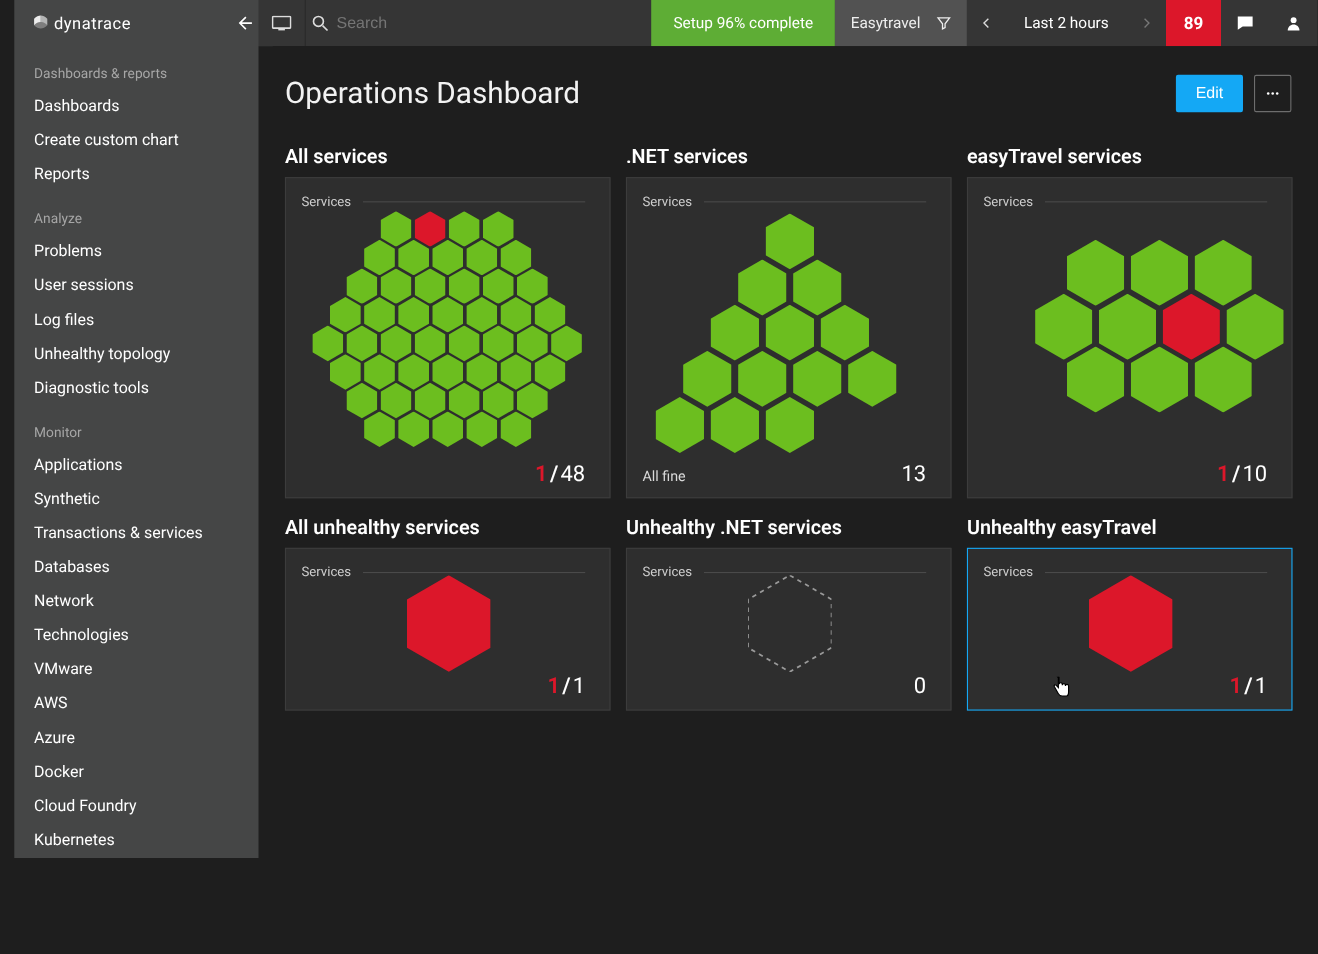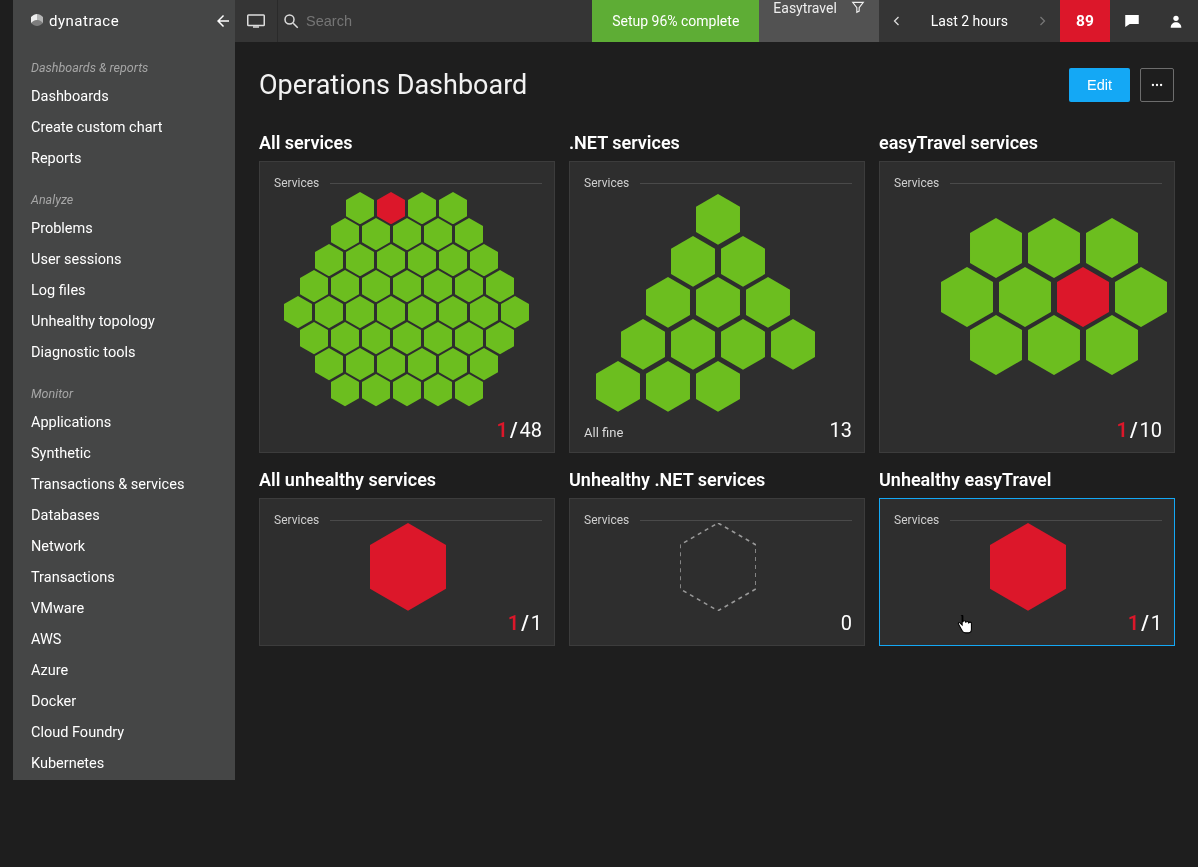--- a/index.html
+++ b/index.html
@@ -12,60 +12,60 @@
   .sidebar {
     position:absolute; top:0; left:0; width:235px; height:780px;
     background:#454646;
     margin-left:13px;
   }
   .sidebar-header { height:42px; display:flex; align-items:center; padding:0 16px; }
   .logo { display:flex; align-items:center; font-weight:400; font-size:15px; letter-spacing:0.5px;}
   .logo svg { margin-right:4px; }
   .collapse-btn { margin-left:auto; cursor:pointer; display:flex;}
   .nav-section { padding: 14px 0 0 0;}
-  .nav-label { color:#a6a6a6; font-size:12.5px; padding:4px 18px 6px 18px;font-style:italic;}
+  .nav-label { color:#a6a6a6; font-size:12.5px; padding:4px 18px 6px 18px;}
   .nav-item {
     color:#fff; font-size:14.5px; padding:7px 18px;
     cursor:pointer;
   }
   
   .topbar {
     position:absolute; top:0; left:235px; right:0; height:42px;
     background:#353535; display:flex; align-items:stretch;
   }
   .tb-btn { display:flex; align-items:center; justify-content:center; padding:0 14px; cursor:pointer;}
   .tb-btn.monitor-icon-btn { padding:0 12px; border-right:1px solid #2a2a2a;}
   .tb-btn svg { display:block;}
   .search-box { display:flex; align-items:center; flex:1; padding-left:4px;}
   .search-box input {
     background:transparent; border:none; outline:none; color:#0ea5e9; font-size:14.5px;
     margin-left:6px; width:200px;
   }
   .setup { background:#5ead35; color:#fff; display:flex; align-items:center; padding:0 20px; font-size:14px;}
-  .scope { background:#525252; display:flex; padding:0 14px; font-size:14px; color:#eee;}
+  .scope { background:#525252; display:flex; align-items:center; padding:0 14px; font-size:14px; color:#eee;}
   .scope .fl { margin-left:14px; display:flex;}
   .time-strip { display:flex; align-items:stretch; background:#353535;}
   .chev { width:36px; display:flex; align-items:center; justify-content:center; cursor:pointer;}
   .timerange { display:flex; align-items:center; padding:0 16px; font-size:14px; cursor:pointer;}
   .alert-count { background:#dc172a; color:#fff; display:flex; align-items:center; justify-content:center; width:50px; font-size:15.5px; font-weight:700;}
   .topicon { width:44px; display:flex; align-items:center; justify-content:center; cursor:pointer;}
   
   .main {
     position:absolute; top:42px; left:235px; right:0; bottom:0;
     padding:26px 24px; overflow:auto; background:#1e1e1e;
   }
   .page-header { display:flex; align-items:center; margin-bottom:30px;}
   .page-title { font-size:27px; font-weight:400; color:#f2f2f2;}
   .hdr-actions { margin-left:auto; display:flex; gap:10px;padding-left:20px;}
   .edit-btn { background:#14a8f5; color:#fff; border:none; padding:7px 18px; font-size:14.5px; border-radius:2px; cursor:pointer;}
   .more-btn { width:34px; height:34px; border:1px solid #6d6d6d; background:transparent; color:#fff; display:flex; align-items:center; justify-content:center; cursor:pointer; border-radius:2px;}
   .grid { display:grid; grid-template-columns: repeat(3, 296px); gap:16px 14px;}
   .tile-title { font-size:18px; font-weight:600; color:#fff; margin-bottom:8px;}
   .tile {
-    background:#2e2e2e; border:1px solid #3c3c3c; padding:14px 12px 10px 14px;
+    background:#2e2e2e; border:1px solid #3c3c3c; padding:14px 22px 10px 14px;
     position:relative;
   }
   .tile.tall { height:292px;}
   .tile.short { height:148px;}
   .tile.selected { border:1px solid #14a8f5;}
   .tile-subtitle { color:#cfcfcf; font-size:12px; position:relative;}
   .tile-subtitle::after {
     content:""; position:absolute; left:56px; right:0; top:50%; height:1px; background:#4a4a4a;
   }
   .hex-area { position:relative; flex:1;}
@@ -117,21 +117,21 @@
         <div class="nav-item">Unhealthy topology</div>
         <div class="nav-item">Diagnostic tools</div>
       </div>
       <div class="nav-section">
         <div class="nav-label">Monitor</div>
         <div class="nav-item">Applications</div>
         <div class="nav-item">Synthetic</div>
         <div class="nav-item">Transactions &amp; services</div>
         <div class="nav-item">Databases</div>
         <div class="nav-item">Network</div>
-        <div class="nav-item">Transactions</div>
+        <div class="nav-item">Technologies</div>
         <div class="nav-item">VMware</div>
         <div class="nav-item">AWS</div>
         <div class="nav-item">Azure</div>
         <div class="nav-item">Docker</div>
         <div class="nav-item">Cloud Foundry</div>
         <div class="nav-item">Kubernetes</div>
       </div>
     </div>
 </aside>
 

